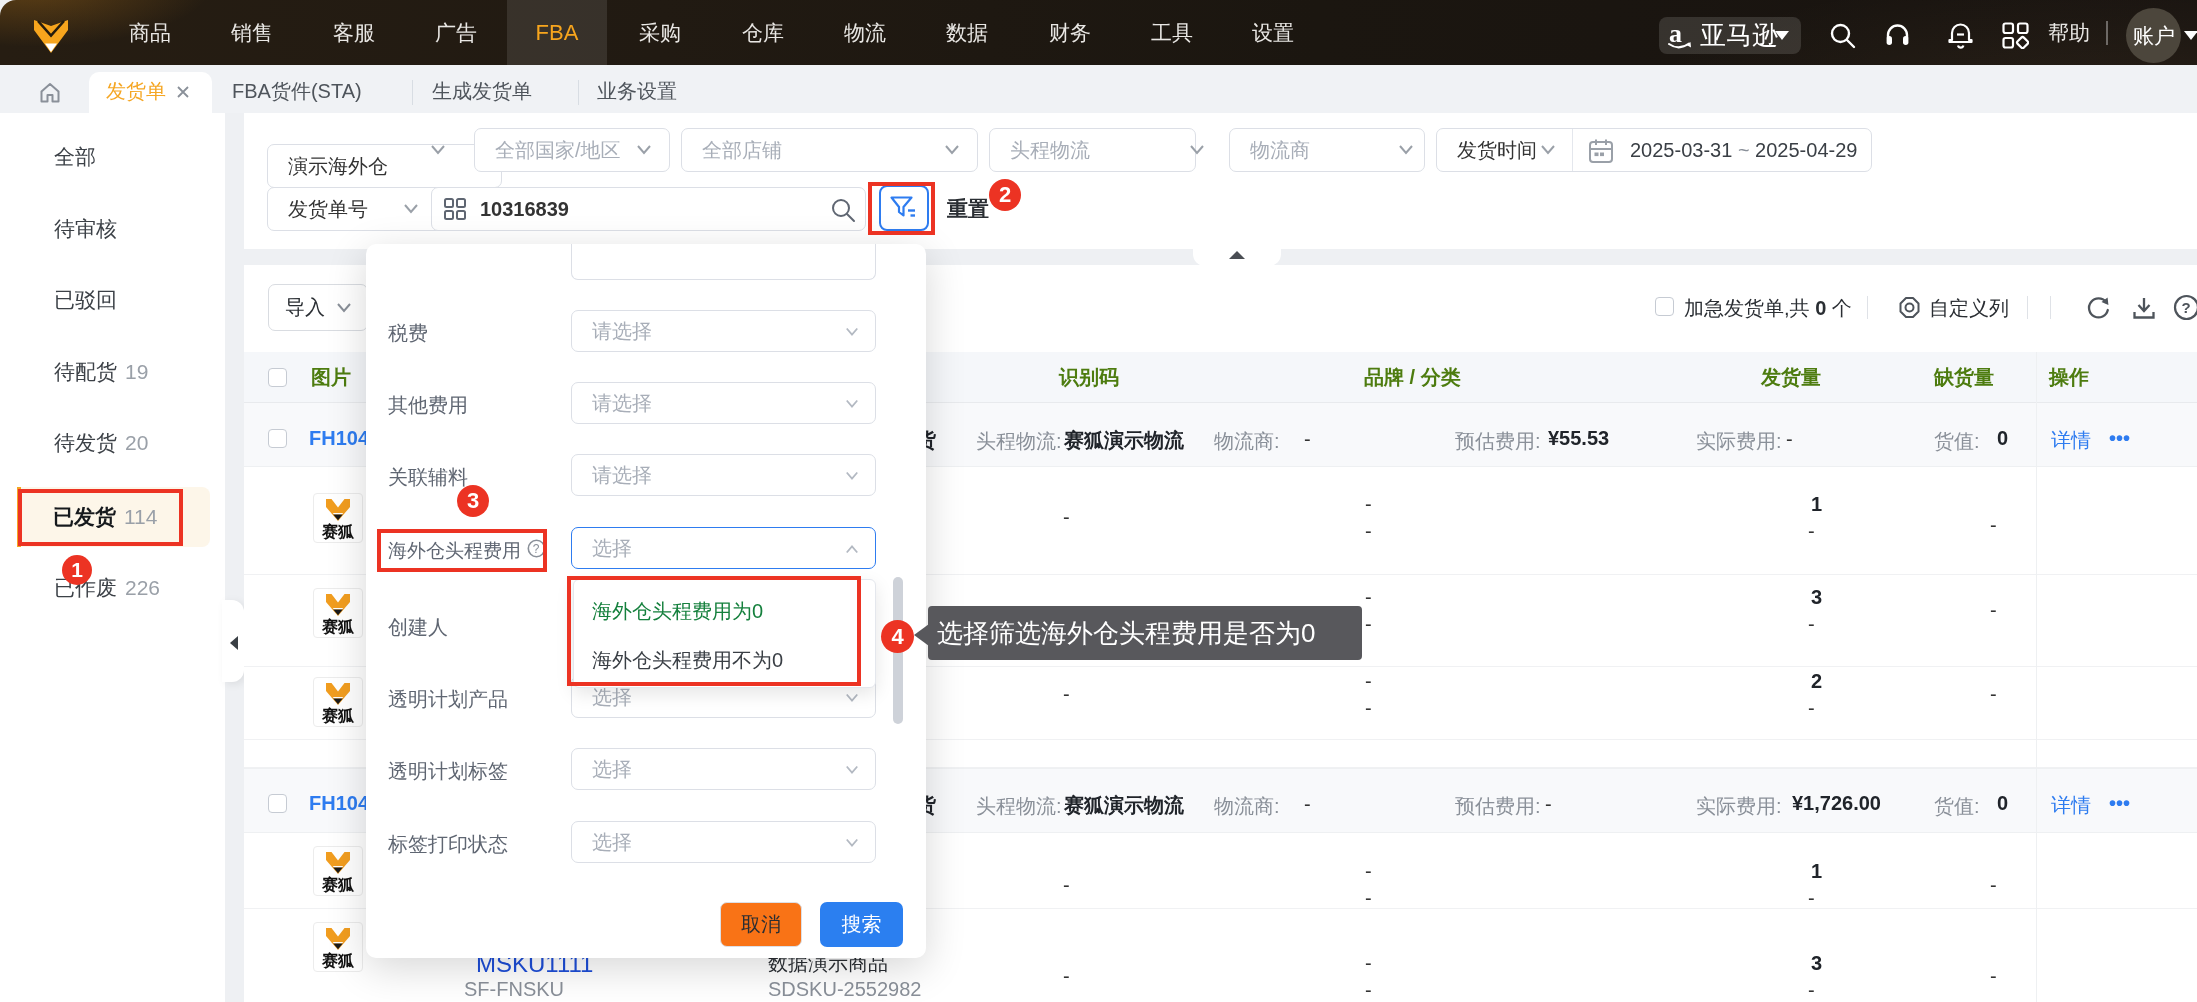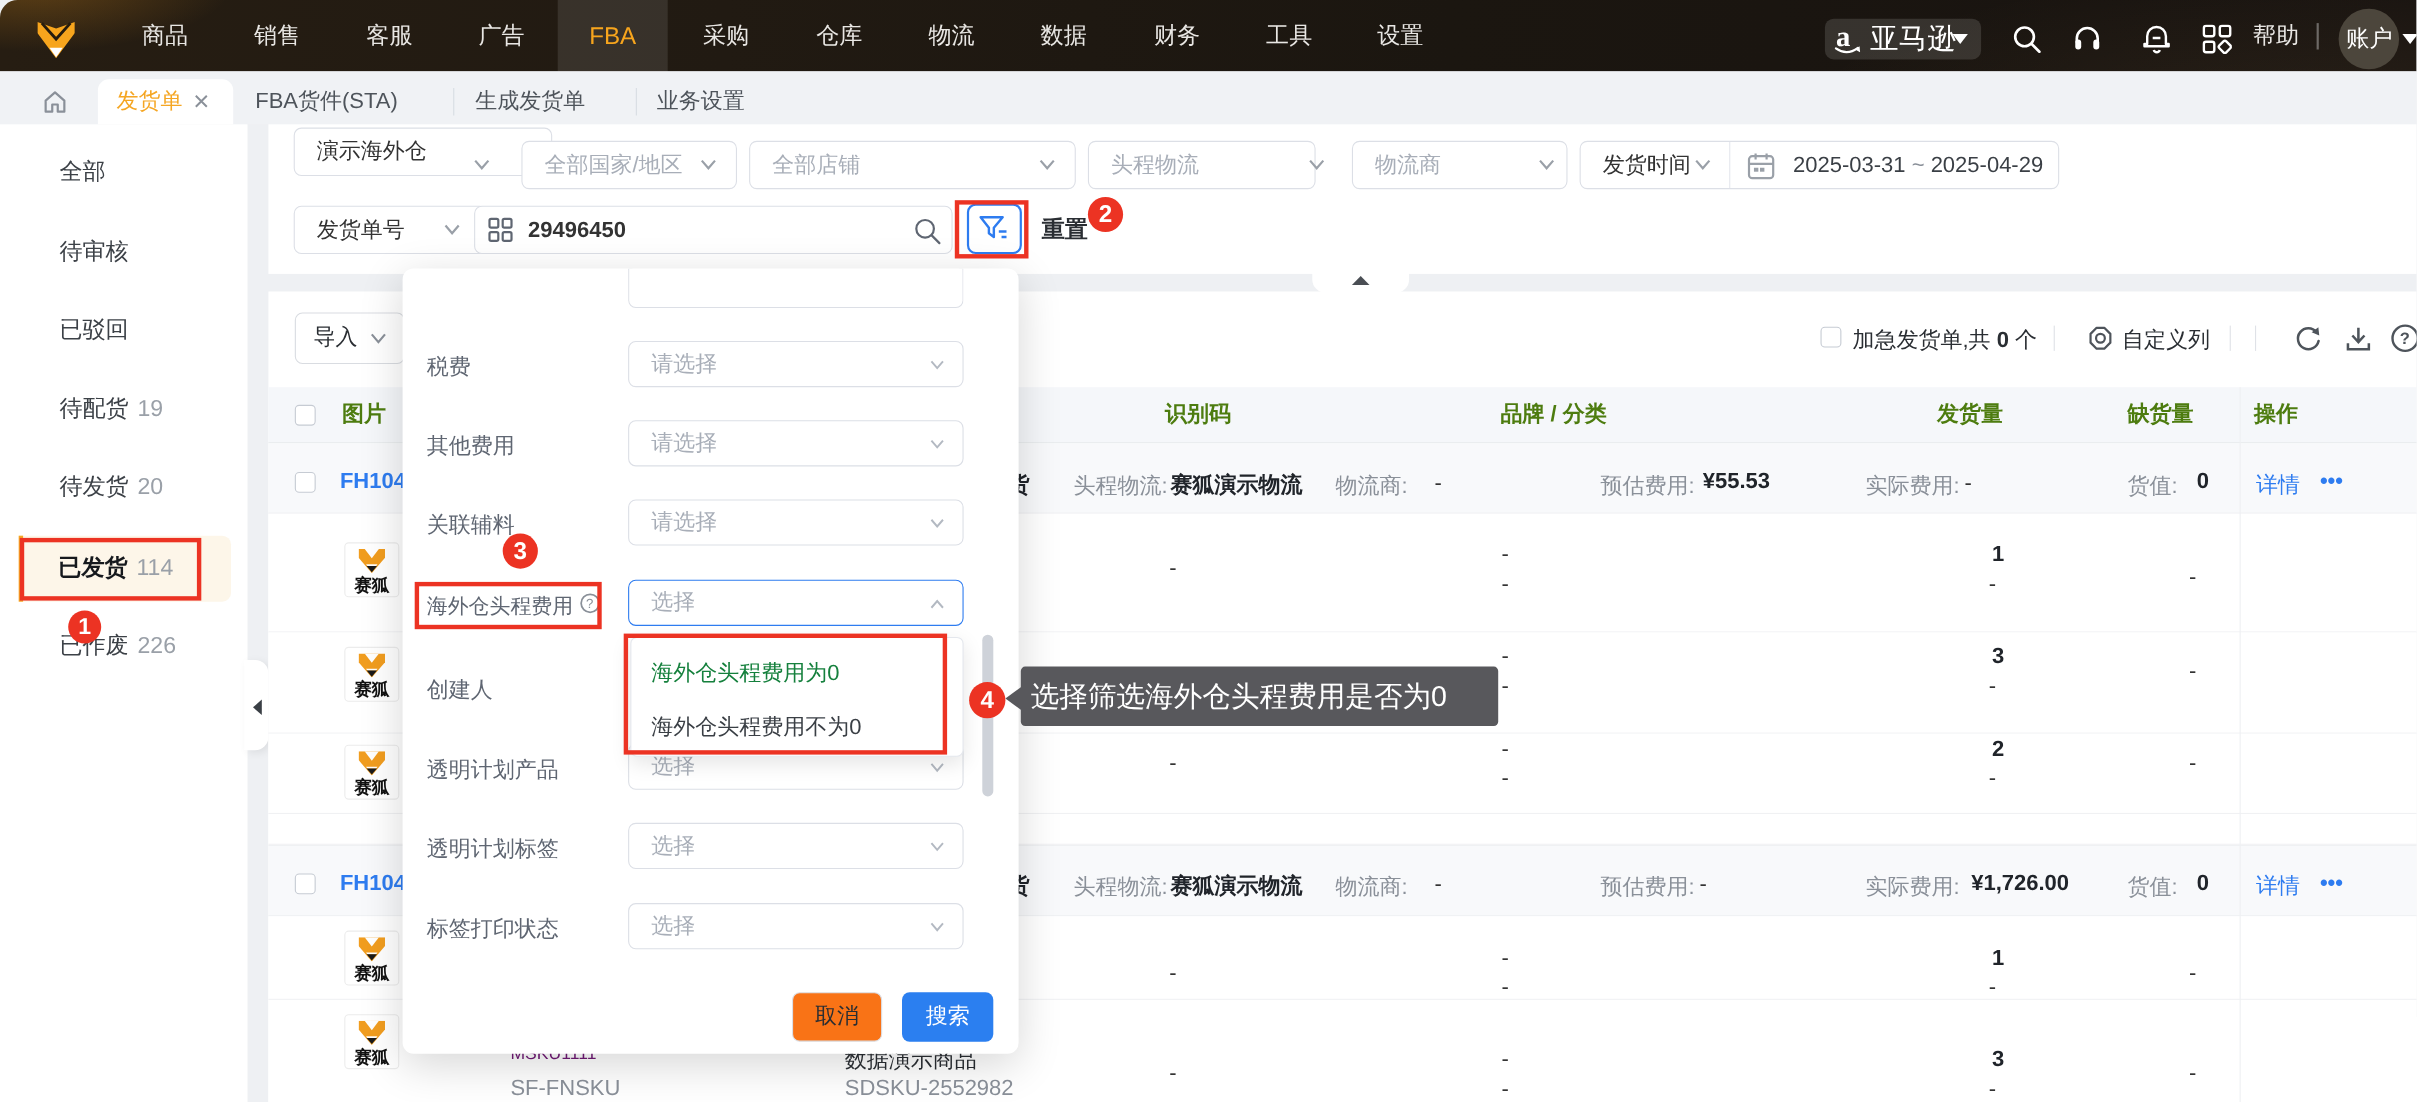--- a/index.html
+++ b/index.html
@@ -151,21 +151,21 @@
 <div class="sideitem" style="top:552px">已作废<span class="num">226</span></div>
 
 <div class="abs" style="left:222px;top:600px;width:22px;height:82px;background:#fff;border-radius:0 12px 12px 0;box-shadow:3px 2px 8px rgba(0,0,0,.08)"></div>
 <svg class="abs" style="left:228px;top:635px" width="12" height="16" viewBox="0 0 12 16">
     <polygon points="10,1 10,15 2,8" fill="#3a3f45"></polygon>
   </svg>
 
 
 <div id="filterarea"></div>
 
-<div class="sel" style="left:267px;top:116px;width:235px">
+<div class="sel" style="left:267px;top:144px;width:235px">
     <div class="val">演示海外仓</div>
   </div>
 <div class="sel" style="left:474px;top:128px;width:196px">
     <div class="ph">全部国家/地区</div>
   </div>
 <div class="sel" style="left:681px;top:128px;width:297px">
     <div class="ph">全部店铺</div>
   </div>
 <div class="sel" style="left:989px;top:128px;width:207px">
     <div class="ph">头程物流</div>
@@ -206,21 +206,21 @@
     <rect x="12" y="14.5" width="4" height="3.6" fill="#9aa0a8"></rect>
   </svg>
 
 <div class="sel" style="left:267px;top:187px;width:176px">
     <div class="val">发货单号</div>
   </div>
 <svg class="abs" style="left:403px;top:203px" width="16" height="12" viewBox="0 0 16 12">
     <path d="M2 2 L8 9 L14 2" stroke="#9aa0a8" stroke-width="2" fill="none"></path>
   </svg>
 <div class="sel" style="left:431px;top:187px;width:435px">
-    <div class="val" style="left:48px;font-weight:bold">29496450</div>
+    <div class="val" style="left:48px;font-weight:bold">10316839</div>
   </div>
 <svg class="abs" style="left:443px;top:197px" width="24" height="24" viewBox="0 0 24 24">
     <rect x="2" y="2" width="8" height="8" rx="1.5" stroke="#5f6672" stroke-width="2" fill="none"></rect>
     <rect x="14" y="2" width="8" height="8" rx="1.5" stroke="#5f6672" stroke-width="2" fill="none"></rect>
     <rect x="2" y="14" width="8" height="8" rx="1.5" stroke="#5f6672" stroke-width="2" fill="none"></rect>
     <rect x="14" y="14" width="8" height="8" rx="1.5" stroke="#5f6672" stroke-width="2" fill="none"></rect>
   </svg>
 <svg class="abs" style="left:830px;top:197px" width="26" height="26" viewBox="0 0 26 26">
     <circle cx="11" cy="11" r="8" stroke="#5f6672" stroke-width="2" fill="none"></circle>
     <line x1="17" y1="17" x2="24" y2="24" stroke="#5f6672" stroke-width="2" stroke-linecap="round"></line>
@@ -384,21 +384,21 @@
 <div class="dash" style="left:1808px;top:697px">-</div>
 <div class="dash" style="left:1990px;top:683px">-</div>
 
 <div class="dash" style="left:1063px;top:874px">-</div>
 <div class="dash" style="left:1365px;top:860px">-</div>
 <div class="dash" style="left:1365px;top:887px">-</div>
 <div class="qty" style="left:1722px;top:860px;width:100px">1</div>
 <div class="dash" style="left:1808px;top:887px">-</div>
 <div class="dash" style="left:1990px;top:874px">-</div>
 
-<div class="abs" style="left:464px;top:950px;font-size:16px;color:#701a75">MSKU1111</div>
+<div class="abs" style="left:476px;top:950px;font-size:24px;color:#1d4ed8">MSKU1111</div>
 <div class="abs" style="left:464px;top:978px;font-size:20px;color:#8a9099">SF-FNSKU</div>
 <div class="abs" style="left:768px;top:950px;font-size:20px;color:#2a2e33">数据演示商品</div>
 <div class="abs" style="left:768px;top:978px;font-size:20px;color:#8a9099">SDSKU-2552982</div>
 <div class="dash" style="left:1063px;top:965px">-</div>
 <div class="dash" style="left:1365px;top:952px">-</div>
 <div class="dash" style="left:1365px;top:979px">-</div>
 <div class="qty" style="left:1722px;top:952px;width:100px">3</div>
 <div class="dash" style="left:1808px;top:979px">-</div>
 <div class="dash" style="left:1990px;top:965px">-</div>
 

